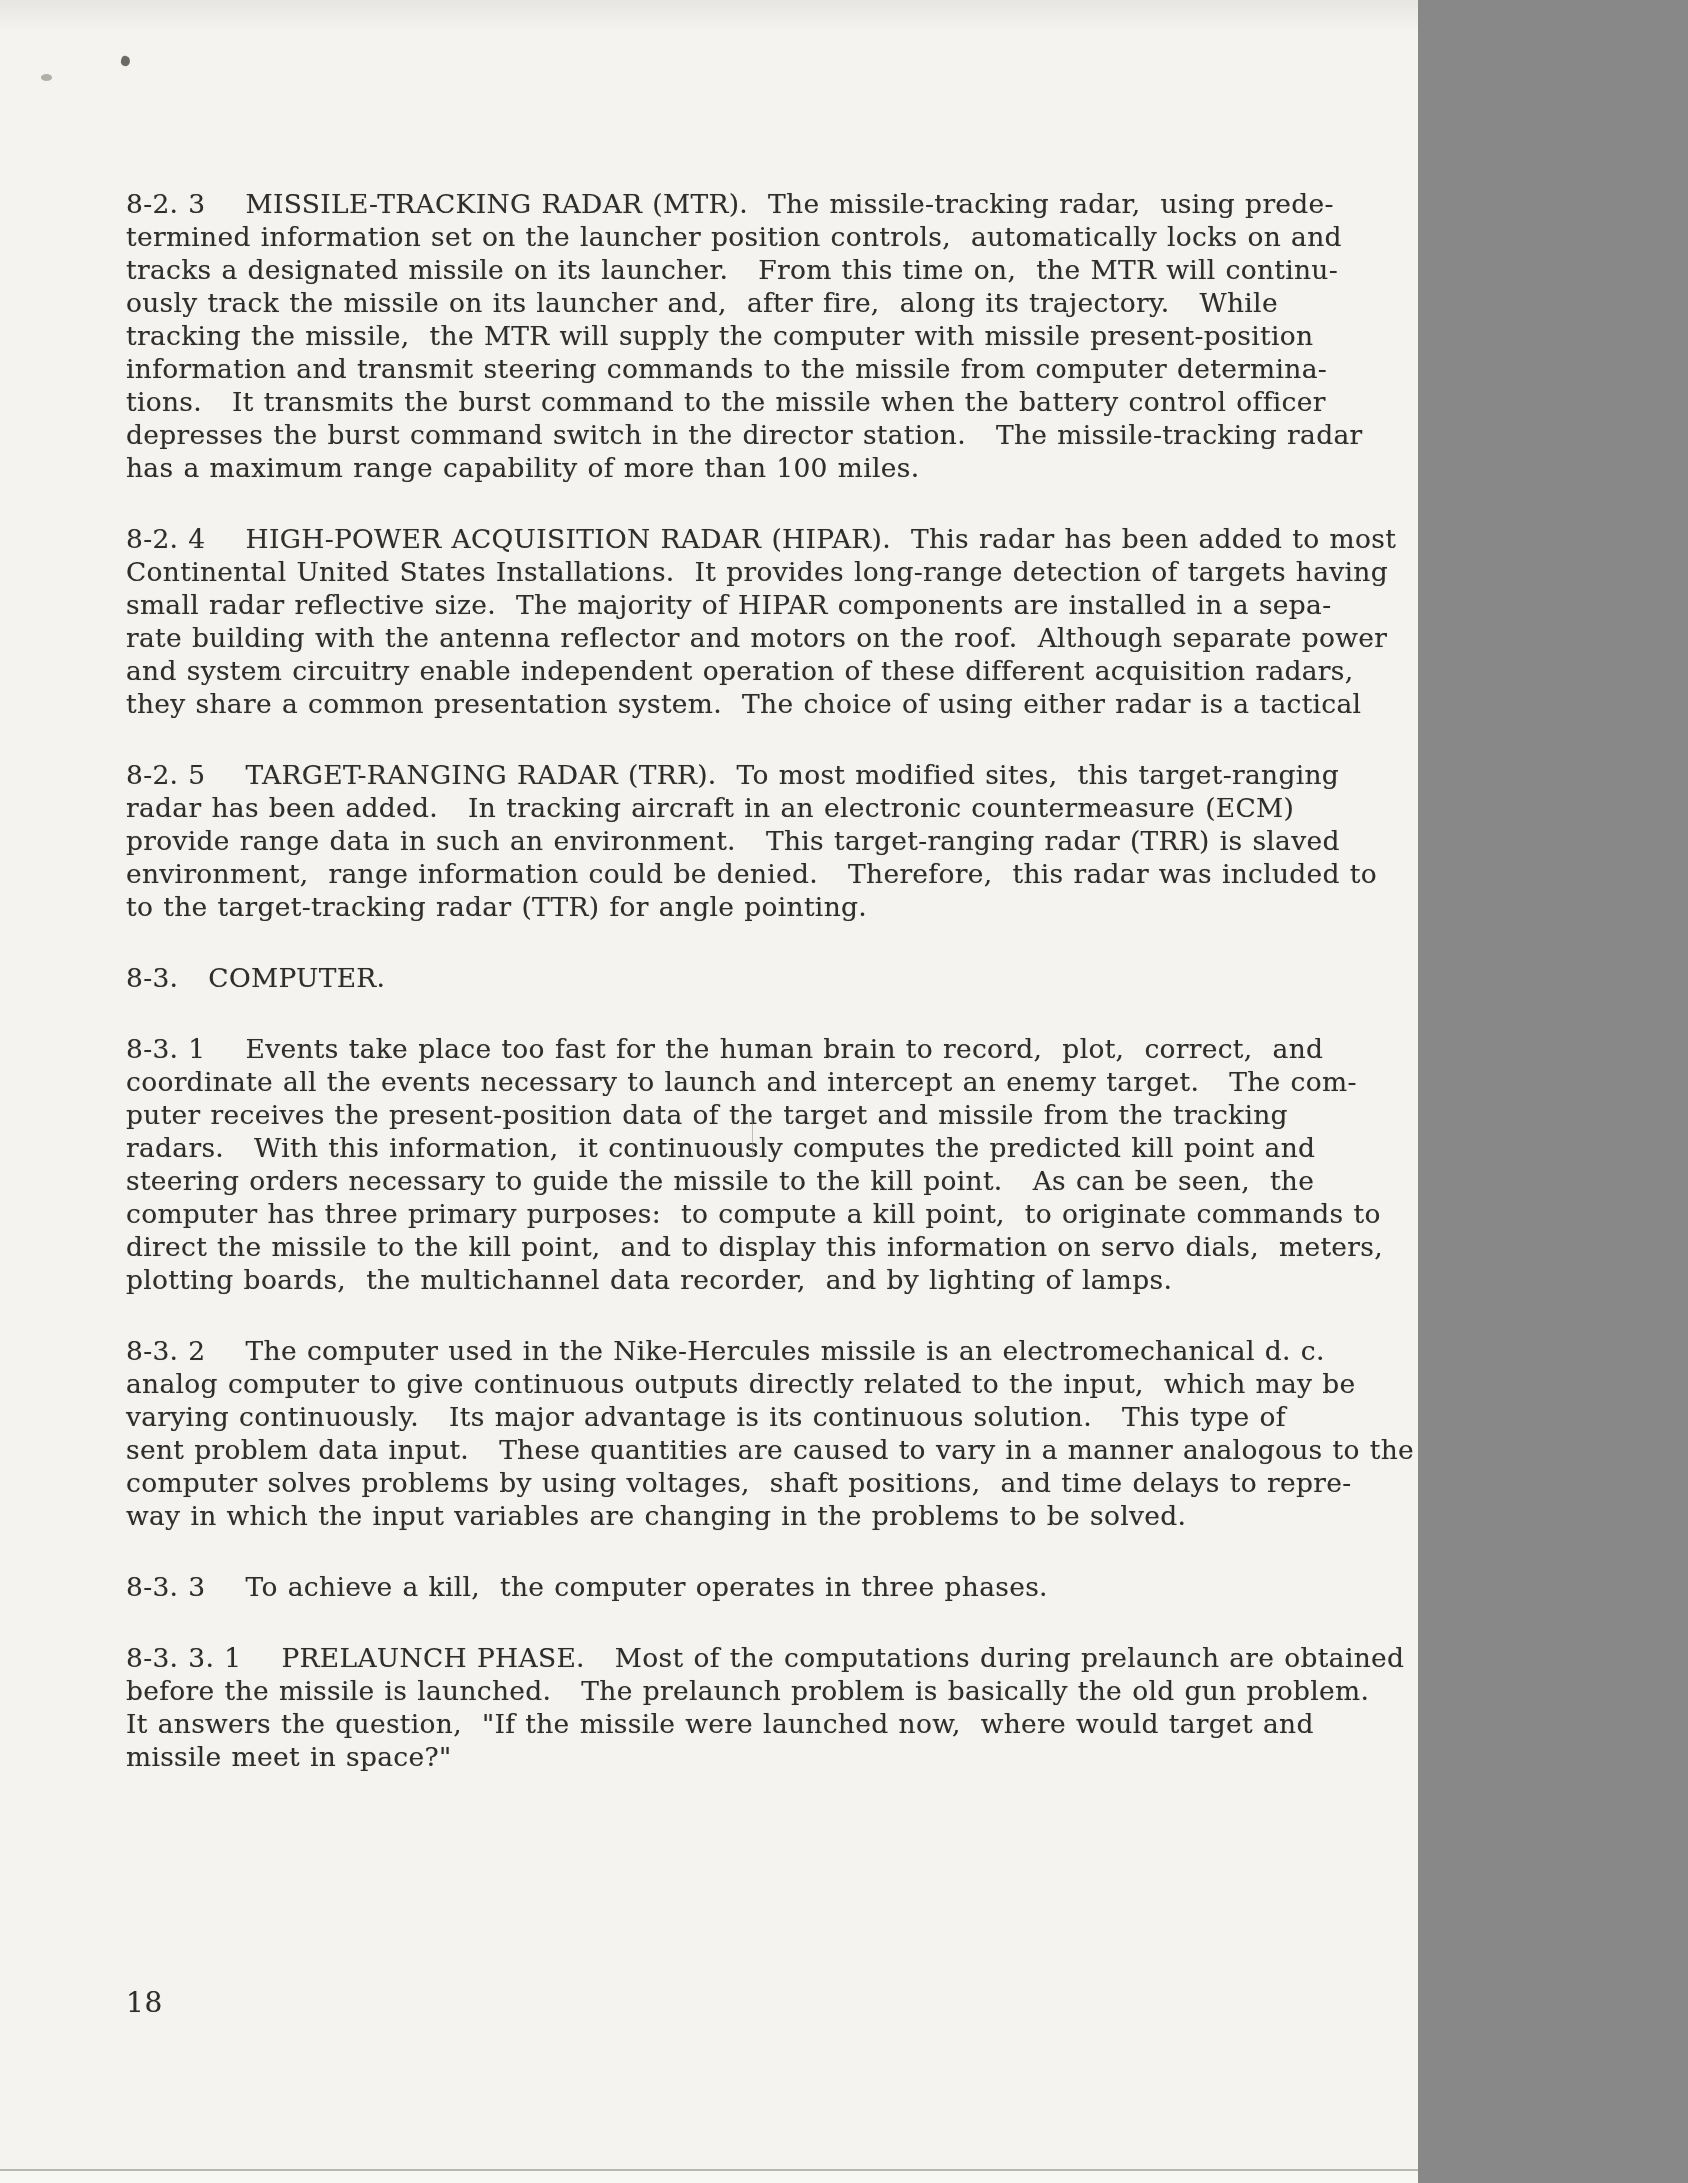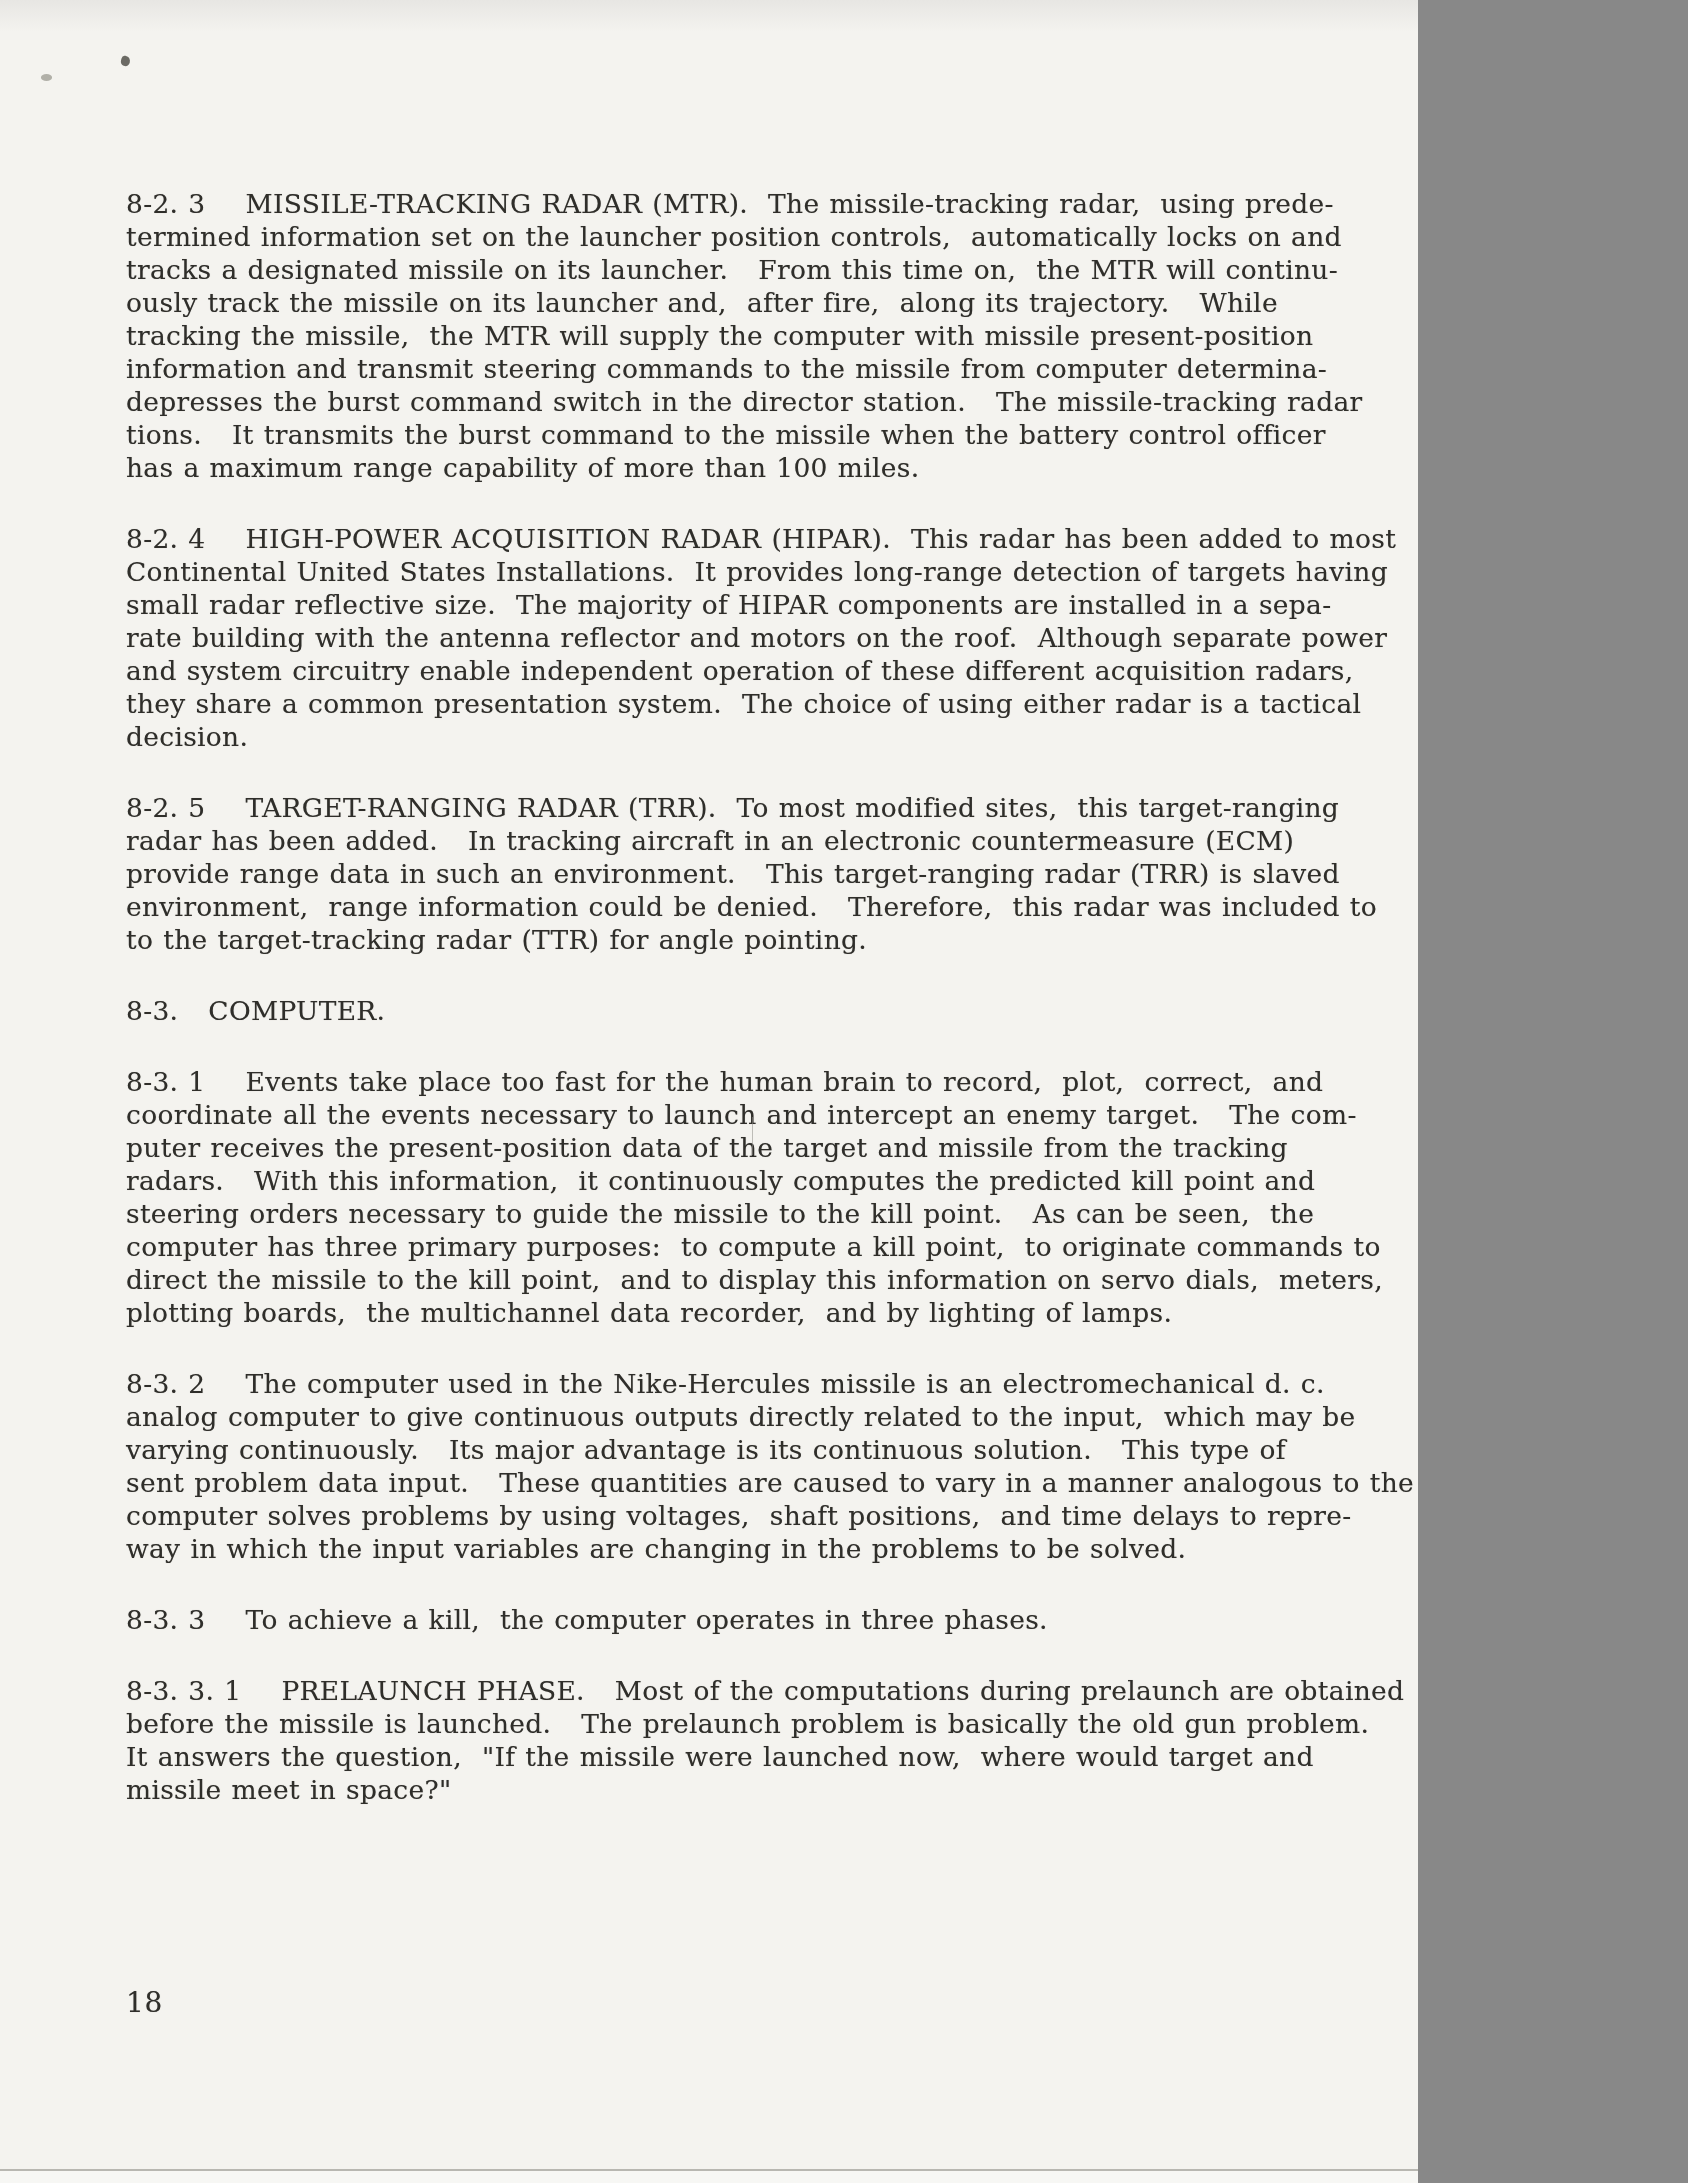--- a/index.html
+++ b/index.html
@@ -94,32 +94,31 @@
   <div class="top-shade"></div>
 
   <main class="text-column">
       <div class="paragraph">
         <div class="line">8-2. 3    MISSILE-TRACKING RADAR (MTR).  The missile-tracking radar,  using prede-</div>
         <div class="line">termined information set on the launcher position controls,  automatically locks on and</div>
         <div class="line">tracks a designated missile on its launcher.   From this time on,  the MTR will continu-</div>
         <div class="line">ously track the missile on its launcher and,  after fire,  along its trajectory.   While</div>
         <div class="line">tracking the missile,  the MTR will supply the computer with missile present-position</div>
         <div class="line">information and transmit steering commands to the missile from computer determina-</div>
+        <div class="line">tions.   It transmits the burst command to the missile when the battery control officer</div>
         <div class="line">depresses the burst command switch in the director station.   The missile-tracking radar</div>
-        <div class="line">tions.   It transmits the burst command to the missile when the battery control officer</div>
         <div class="line">has a maximum range capability of more than 100 miles.</div>
       </div>
       <div class="paragraph">
         <div class="line">8-2. 4    HIGH-POWER ACQUISITION RADAR (HIPAR).  This radar has been added to most</div>
         <div class="line">Continental United States Installations.  It provides long-range detection of targets having</div>
         <div class="line">small radar reflective size.  The majority of HIPAR components are installed in a sepa-</div>
         <div class="line">rate building with the antenna reflector and motors on the roof.  Although separate power</div>
         <div class="line">and system circuitry enable independent operation of these different acquisition radars,</div>
         <div class="line">they share a common presentation system.  The choice of using either radar is a tactical</div>
-        <div class="line">decision.</div>
       </div>
       <div class="paragraph">
         <div class="line">8-2. 5    TARGET-RANGING RADAR (TRR).  To most modified sites,  this target-ranging</div>
         <div class="line">radar has been added.   In tracking aircraft in an electronic countermeasure (ECM)</div>
         <div class="line">provide range data in such an environment.   This target-ranging radar (TRR) is slaved</div>
         <div class="line">environment,  range information could be denied.   Therefore,  this radar was included to</div>
         <div class="line">to the target-tracking radar (TTR) for angle pointing.</div>
       </div>
       <div class="paragraph">
         <div class="line">8-3.   COMPUTER.</div>

